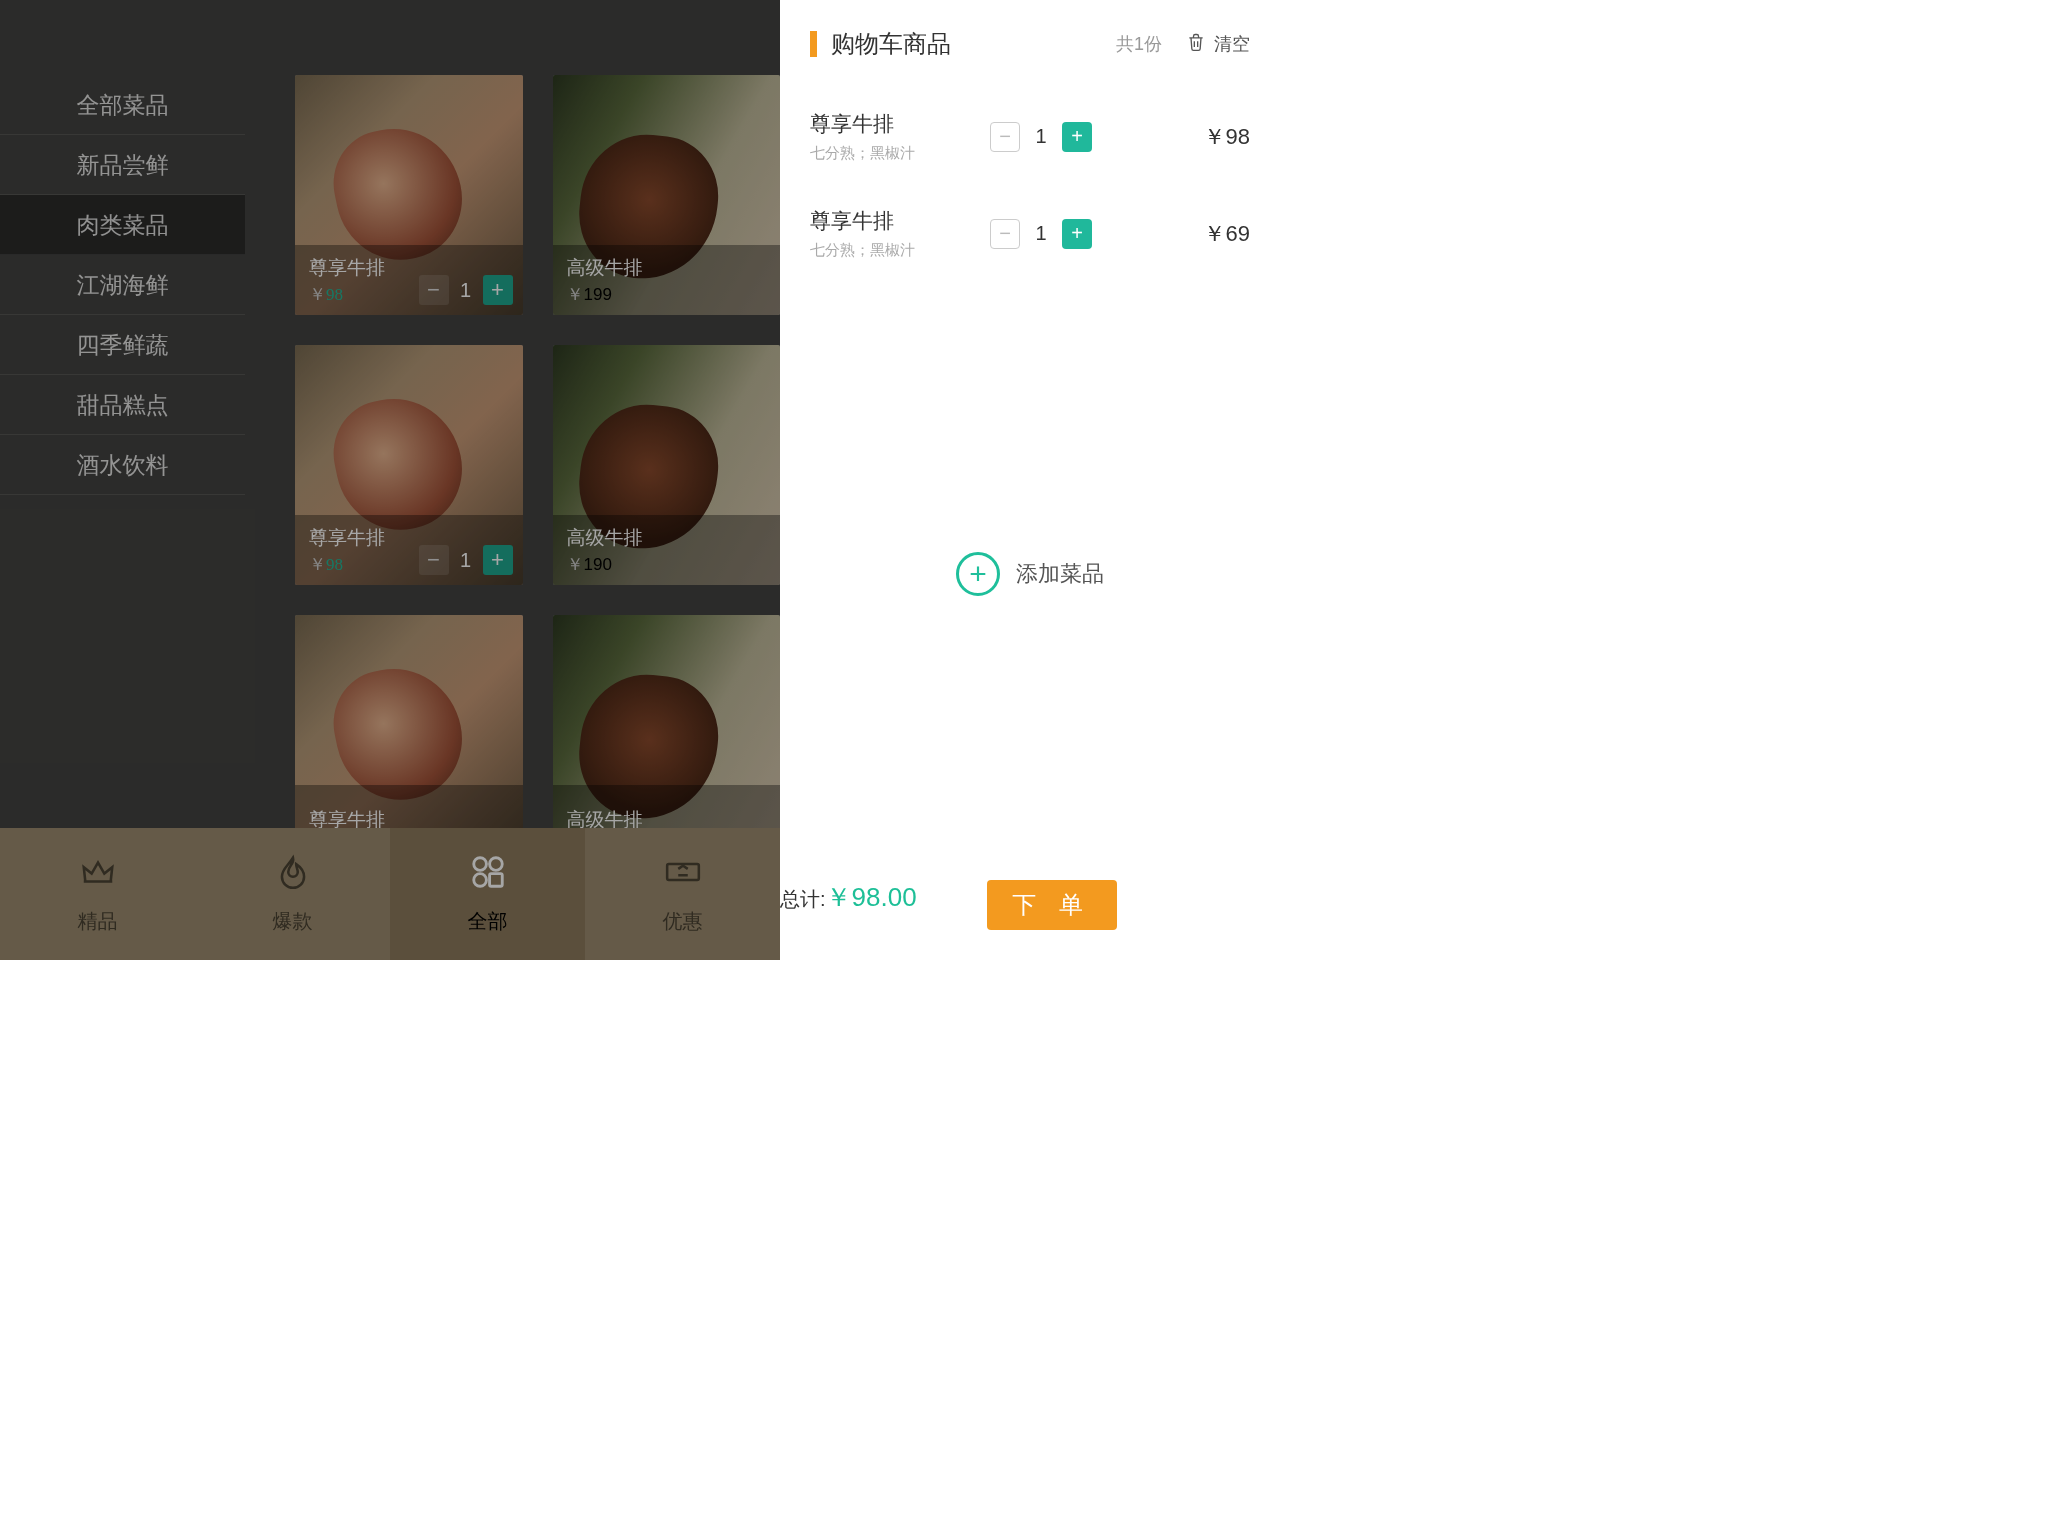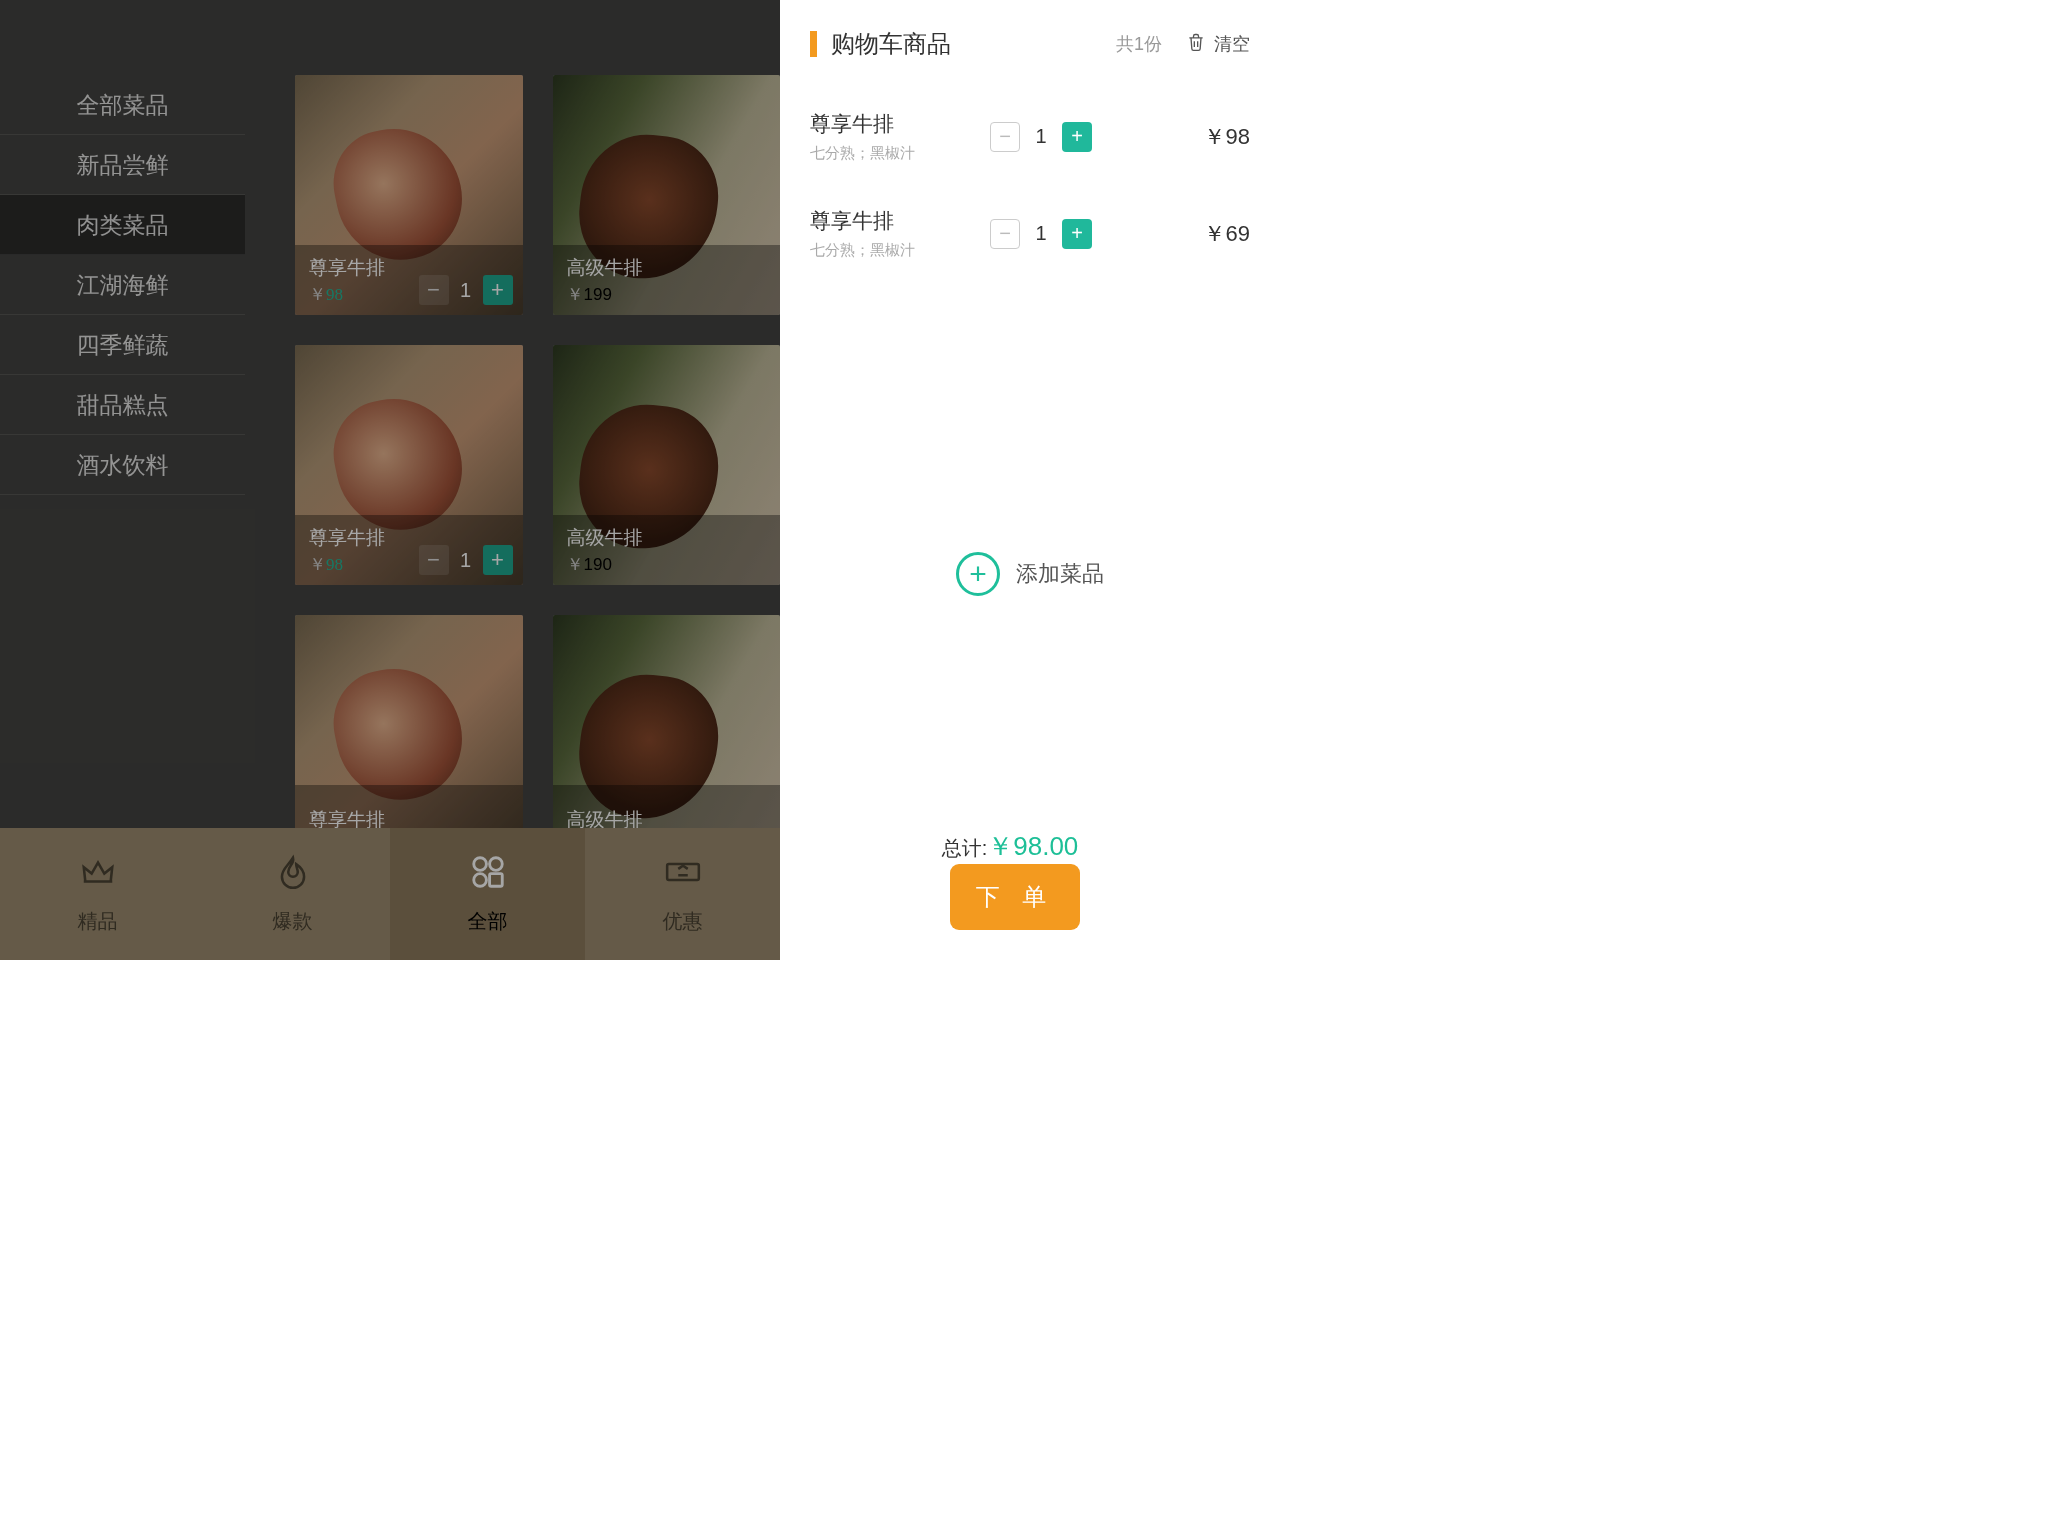--- a/index.html
+++ b/index.html
@@ -48,24 +48,24 @@
   .ci-opts { font-size:15px; color:#aaa; }
   .ci-qty { display:flex; align-items:center; gap:14px; }
   .ci-btn { width:30px; height:30px; border-radius:4px; display:flex; align-items:center; justify-content:center; font-size:20px; }
   .ci-btn.minus { border:1px solid #ccc; color:#bbb; background:#fff; }
   .ci-btn.plus { background:#20b89b; color:#fff; }
   .ci-num { font-size:20px; color:#333; min-width:14px; text-align:center; }
   .ci-price { margin-left:auto; font-size:22px; color:#333; }
   .add-dish { display:flex; align-items:center; justify-content:center; gap:16px; margin-top:260px; }
   .add-circle { width:44px; height:44px; border:3px solid #1fbf9b; border-radius:50%; display:flex; align-items:center; justify-content:center; color:#1fbf9b; font-size:30px; font-weight:500; }
   .add-text { color:#555; font-size:22px; }
-  .cart-footer { margin-top:auto; padding: 0 0 30px 0; display:flex; flex-direction:column; align-items:center; gap:0; }
+  .cart-footer { margin-top:auto; padding: 0 0 30px 0; display:flex; align-items:flex-start; gap:30px; }
   .total { padding-right:40px; font-size:20px; color:#333; }
   .total .amt { color:#1dbf97; font-size:26px; }
-  .order-btn { margin-right:30px; width:130px; height:66px; background:#f39a1f; color:#fff; font-size:24px; display:flex; align-items:center; justify-content:center; border-radius:9px; letter-spacing:8px; }
+  .order-btn { margin-right:30px; width:130px; height:50px; background:#f39a1f; color:#fff; font-size:24px; display:flex; align-items:center; justify-content:center; border-radius:4px; letter-spacing:8px; }
   .dim-overlay { position:absolute; inset:0; background:rgba(0,0,0,0.35); z-index:3; pointer-events:none; }
 </style>
 </head>
 <body>
 
 <div class="app">
   <div class="left-pane">
     <div class="left-inner">
       <div class="sidebar">
         <div class="side-item"><span>全部菜品</span></div>

